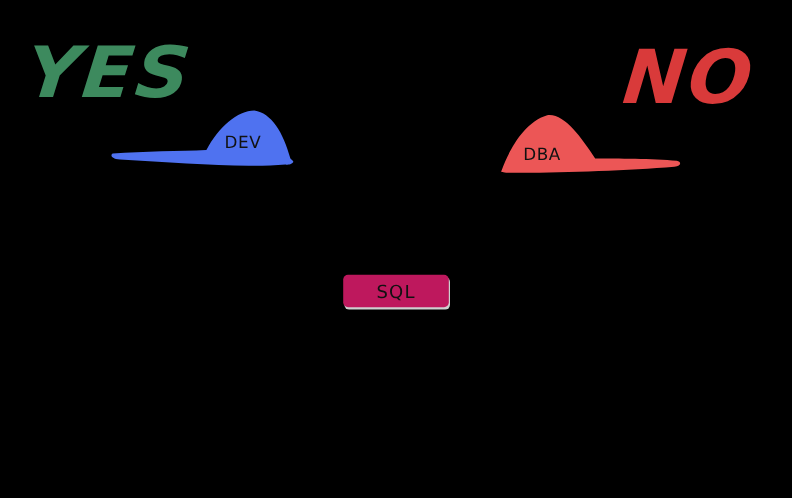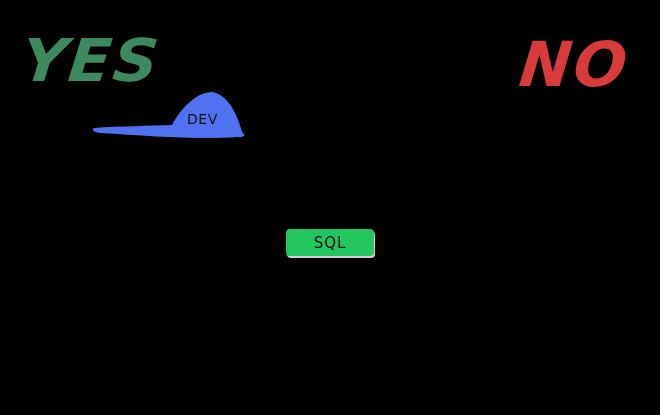--- a/index.html
+++ b/index.html
@@ -47,21 +47,21 @@
       font-size: 14px;
       color: #111111;
       letter-spacing: 0.5px;
     }
     .sql-box {
       position: absolute;
       left: 286px;
       top: 229px;
       width: 88px;
       height: 27px;
-      background: #22c55e;
+      background: #be185d;
       border-radius: 4px;
       box-shadow: 1px 2px 0 #cfcfcf;
       display: flex;
       align-items: center;
       justify-content: center;
     }
     .sql-text {
       font-family: "DejaVu Sans", sans-serif;
       font-size: 15px;
       color: #111111;
@@ -76,18 +76,24 @@
   <div class="big-label yes">YES</div>
   <div class="big-label no">NO</div>
 
   <div class="cap" style="left:90px; top:88px;">
     <svg width="160" height="56" viewBox="0 0 160 56">
       <path d="M4 40 C 30 38, 60 38, 82 37 C 92 18, 108 4, 122 4 C 136 6, 146 22, 152 44 L 154 46 C 156 48, 150 50, 148 49 C 110 52, 60 48, 10 45 C 2 44, 2 41, 4 40 Z" fill="#4f72f0"></path>
     </svg>
     <span class="cap-label" style="left:97px; top:23px;text-align:center;">DEV</span>
   </div>
 
+  <div class="cap" style="left:414px; top:92px;">
+    <svg width="160" height="56" viewBox="0 0 160 56">
+      <path d="M4 50 C 10 34, 22 10, 42 4 C 56 2, 70 22, 82 40 C 100 40, 130 40, 150 42 C 154 43, 154 46, 148 47 C 110 50, 60 52, 20 52 C 8 52, 2 52, 4 50 Z" fill="#ec5656"></path>
+    </svg>
+    <span class="cap-label" style="left:22px; top:29px;">DBA</span>
+  </div>
 
   <div class="sql-box">
     <span class="sql-text">SQL</span>
   </div>
 
 </div>
 
 </body></html>

